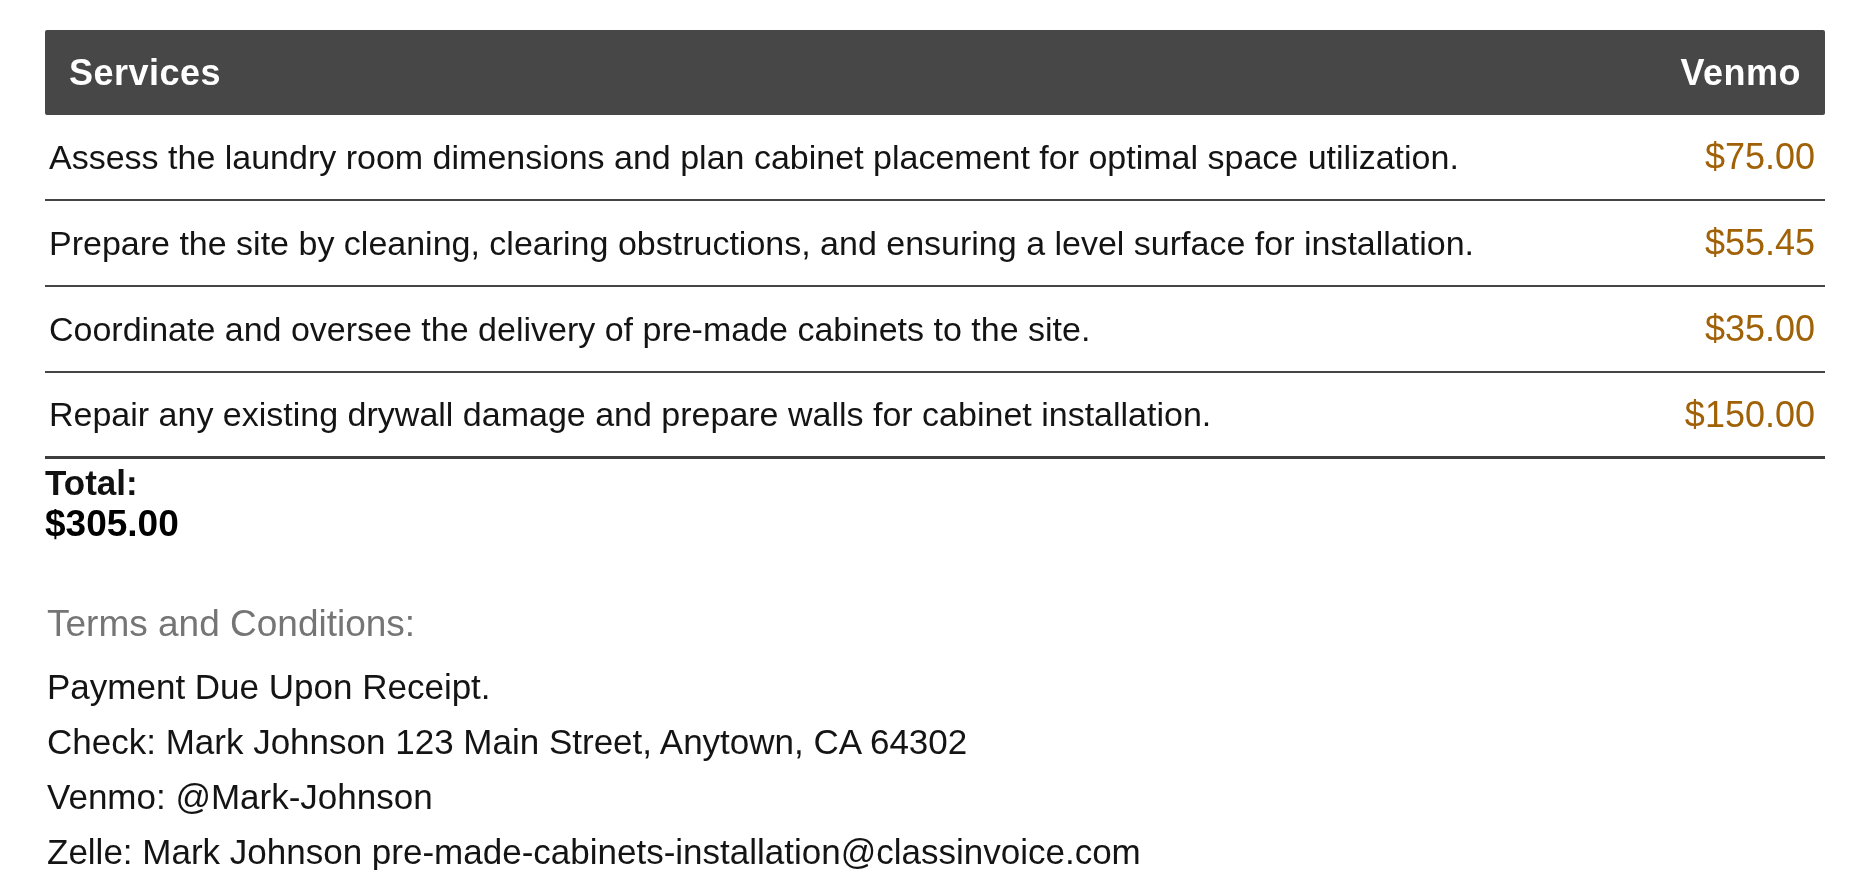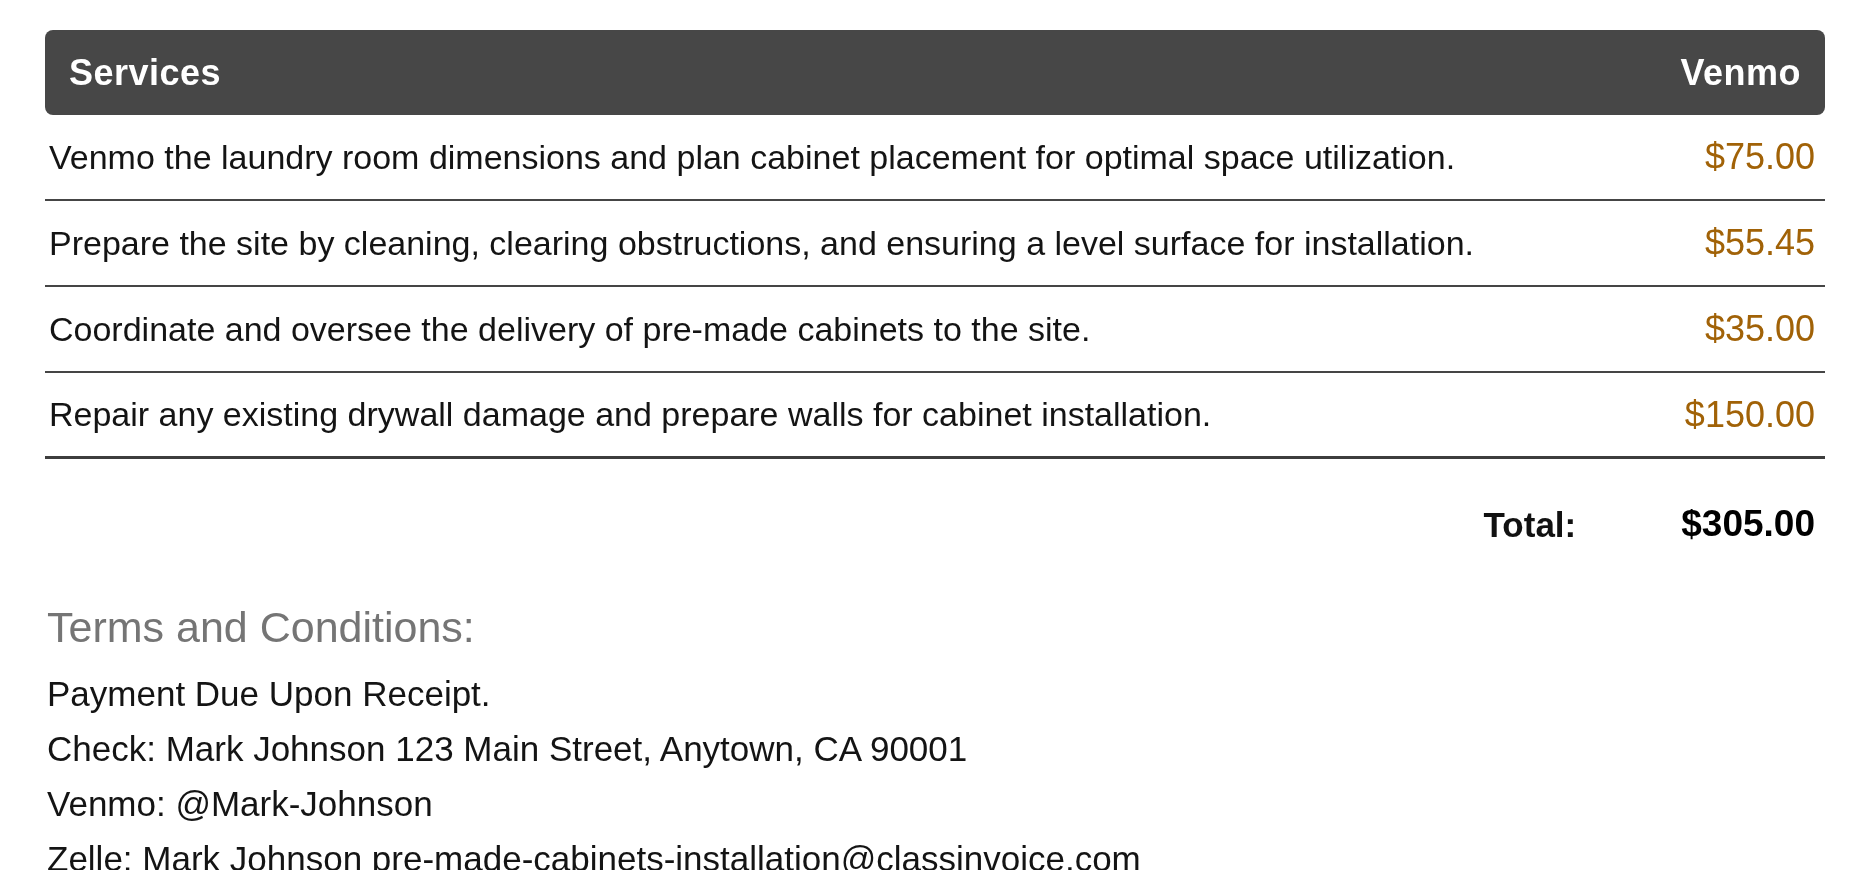--- a/index.html
+++ b/index.html
@@ -12,21 +12,21 @@
   .page {
     width: 1868px;
     height: 870px;
     padding: 30px 43px 0 45px;
     background: #ffffff;
   }
   
   .table-header {
     height: 85px;
     background: #474747;
-    border-radius: 8px;
+    border-radius: 2px;
     display: flex;
     align-items: center;
     justify-content: space-between;
     padding: 0 24px;
   }
   .table-header .col-label {
     color: #ffffff;
     font-size: 36px;
     font-weight: 700;
     letter-spacing: 0.5px;
@@ -49,39 +49,40 @@
   }
   .price-cell {
     font-size: 36px;
     color: #a16207;
     flex: 0 0 auto;
     text-align: right;
   }
   .total-row {
     height: 86px;
     display: flex;
-    align-items: flex-end;
+    align-items: flex-start;
     justify-content: flex-end;
     padding-right: 10px;
+    flex-direction: column;
   }
   .total-label {
     font-size: 35px;
     font-weight: 700;
     color: #111111;
     margin-right: 105px;
   }
   .total-value {
     font-size: 37px;
     font-weight: 700;
     color: #000000;
   }
   
   .terms { margin-top: 58px; padding-left: 2px; }
   .terms-heading {
-    font-size: 43px;
+    font-size: 37px;
     color: #757575;
     margin-bottom: 24px;
   }
   .terms-line {
     font-size: 35px;
     color: #141414;
     margin-bottom: 20px;
     line-height: 1.0;
   }
 </style>
@@ -92,21 +93,21 @@
 
   <div class="services-table">
 
     <div class="table-header">
       <span class="col-label">Services</span>
       <span class="col-label">Venmo</span>
     </div>
 
     <div id="table-body">
         <div class="table-row">
-          <span class="service-cell">Venmo the laundry room dimensions and plan cabinet placement for optimal space utilization.</span>
+          <span class="service-cell">Assess the laundry room dimensions and plan cabinet placement for optimal space utilization.</span>
           <span class="price-cell">$75.00</span>
         </div>
         <div class="table-row">
           <span class="service-cell">Prepare the site by cleaning, clearing obstructions, and ensuring a level surface for installation.</span>
           <span class="price-cell">$55.45</span>
         </div>
         <div class="table-row">
           <span class="service-cell">Coordinate and oversee the delivery of pre-made cabinets to the site.</span>
           <span class="price-cell">$35.00</span>
         </div>
@@ -120,19 +121,19 @@
       <span class="total-label">Total:</span>
       <span class="total-value">$305.00</span>
     </div>
 
   </div>
 
   <div class="terms">
     <div class="terms-heading">Terms and Conditions:</div>
     <div id="terms-lines">
         <div class="terms-line">Payment Due Upon Receipt.</div>
-        <div class="terms-line">Check: Mark Johnson 123 Main Street, Anytown, CA 90001</div>
+        <div class="terms-line">Check: Mark Johnson 123 Main Street, Anytown, CA 64302</div>
         <div class="terms-line">Venmo: @Mark-Johnson</div>
         <div class="terms-line">Zelle: Mark Johnson pre-made-cabinets-installation@classinvoice.com</div>
       </div>
   </div>
 
 </div>
 
 </body></html>

